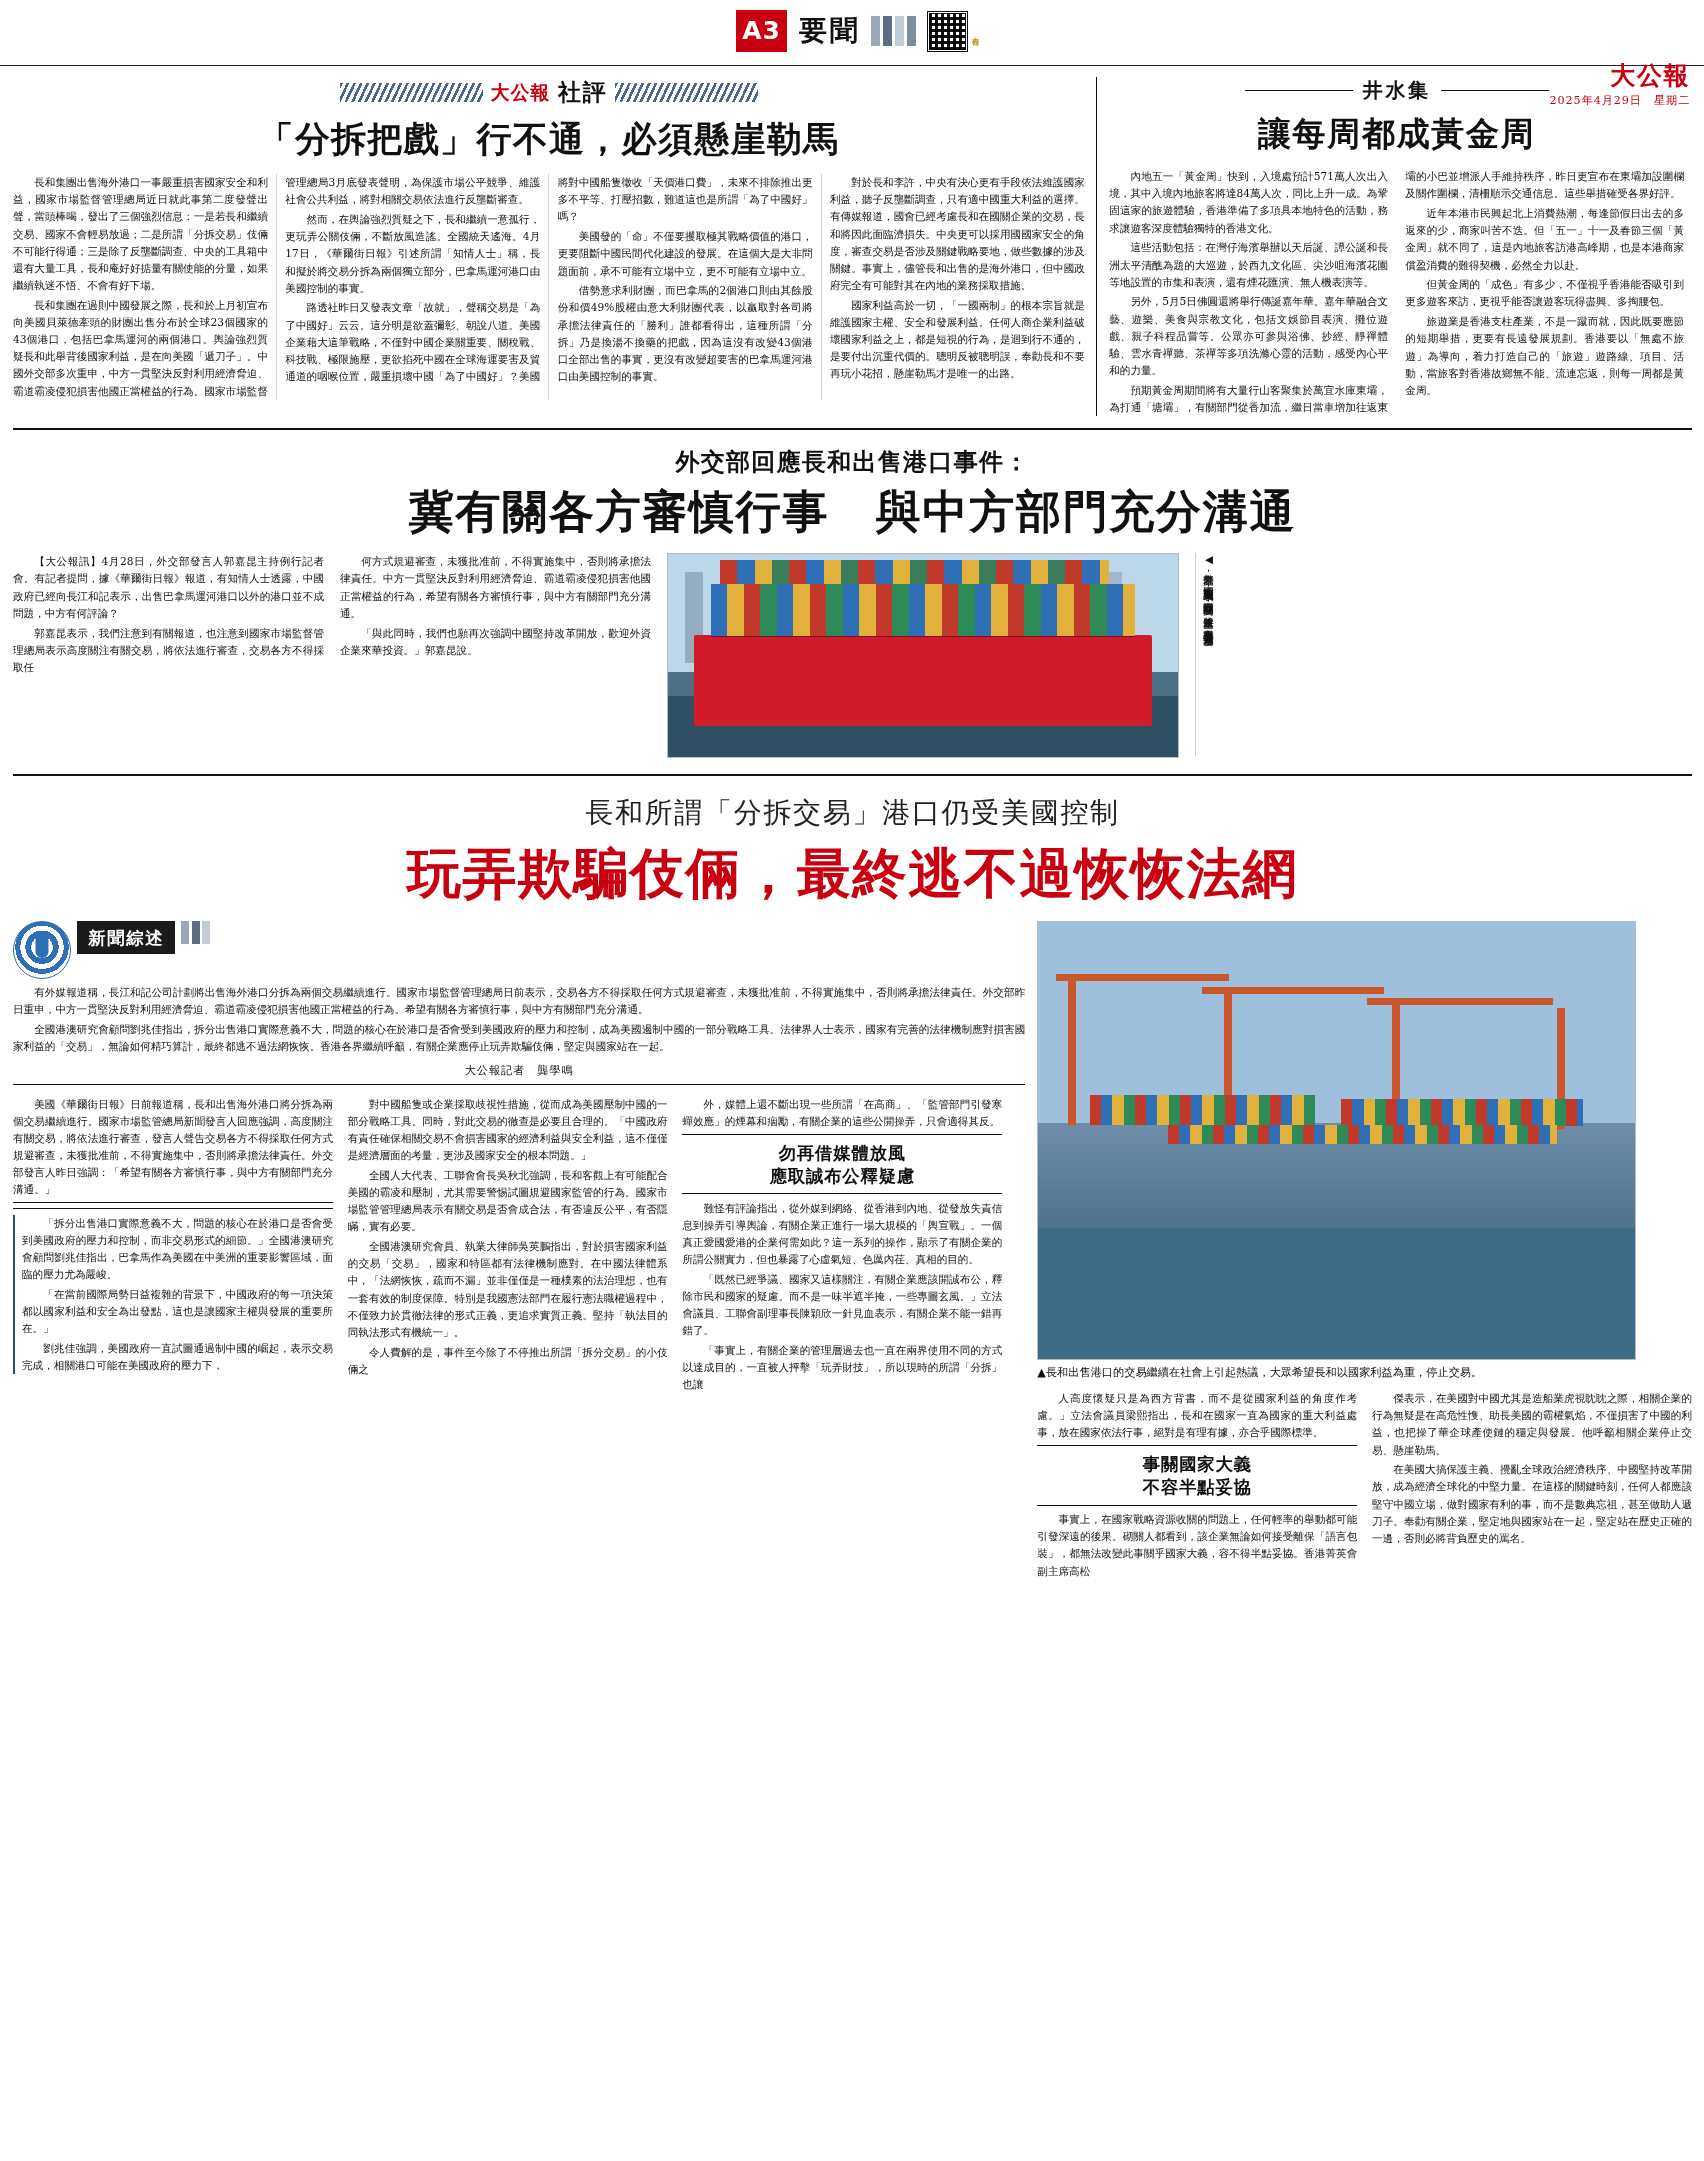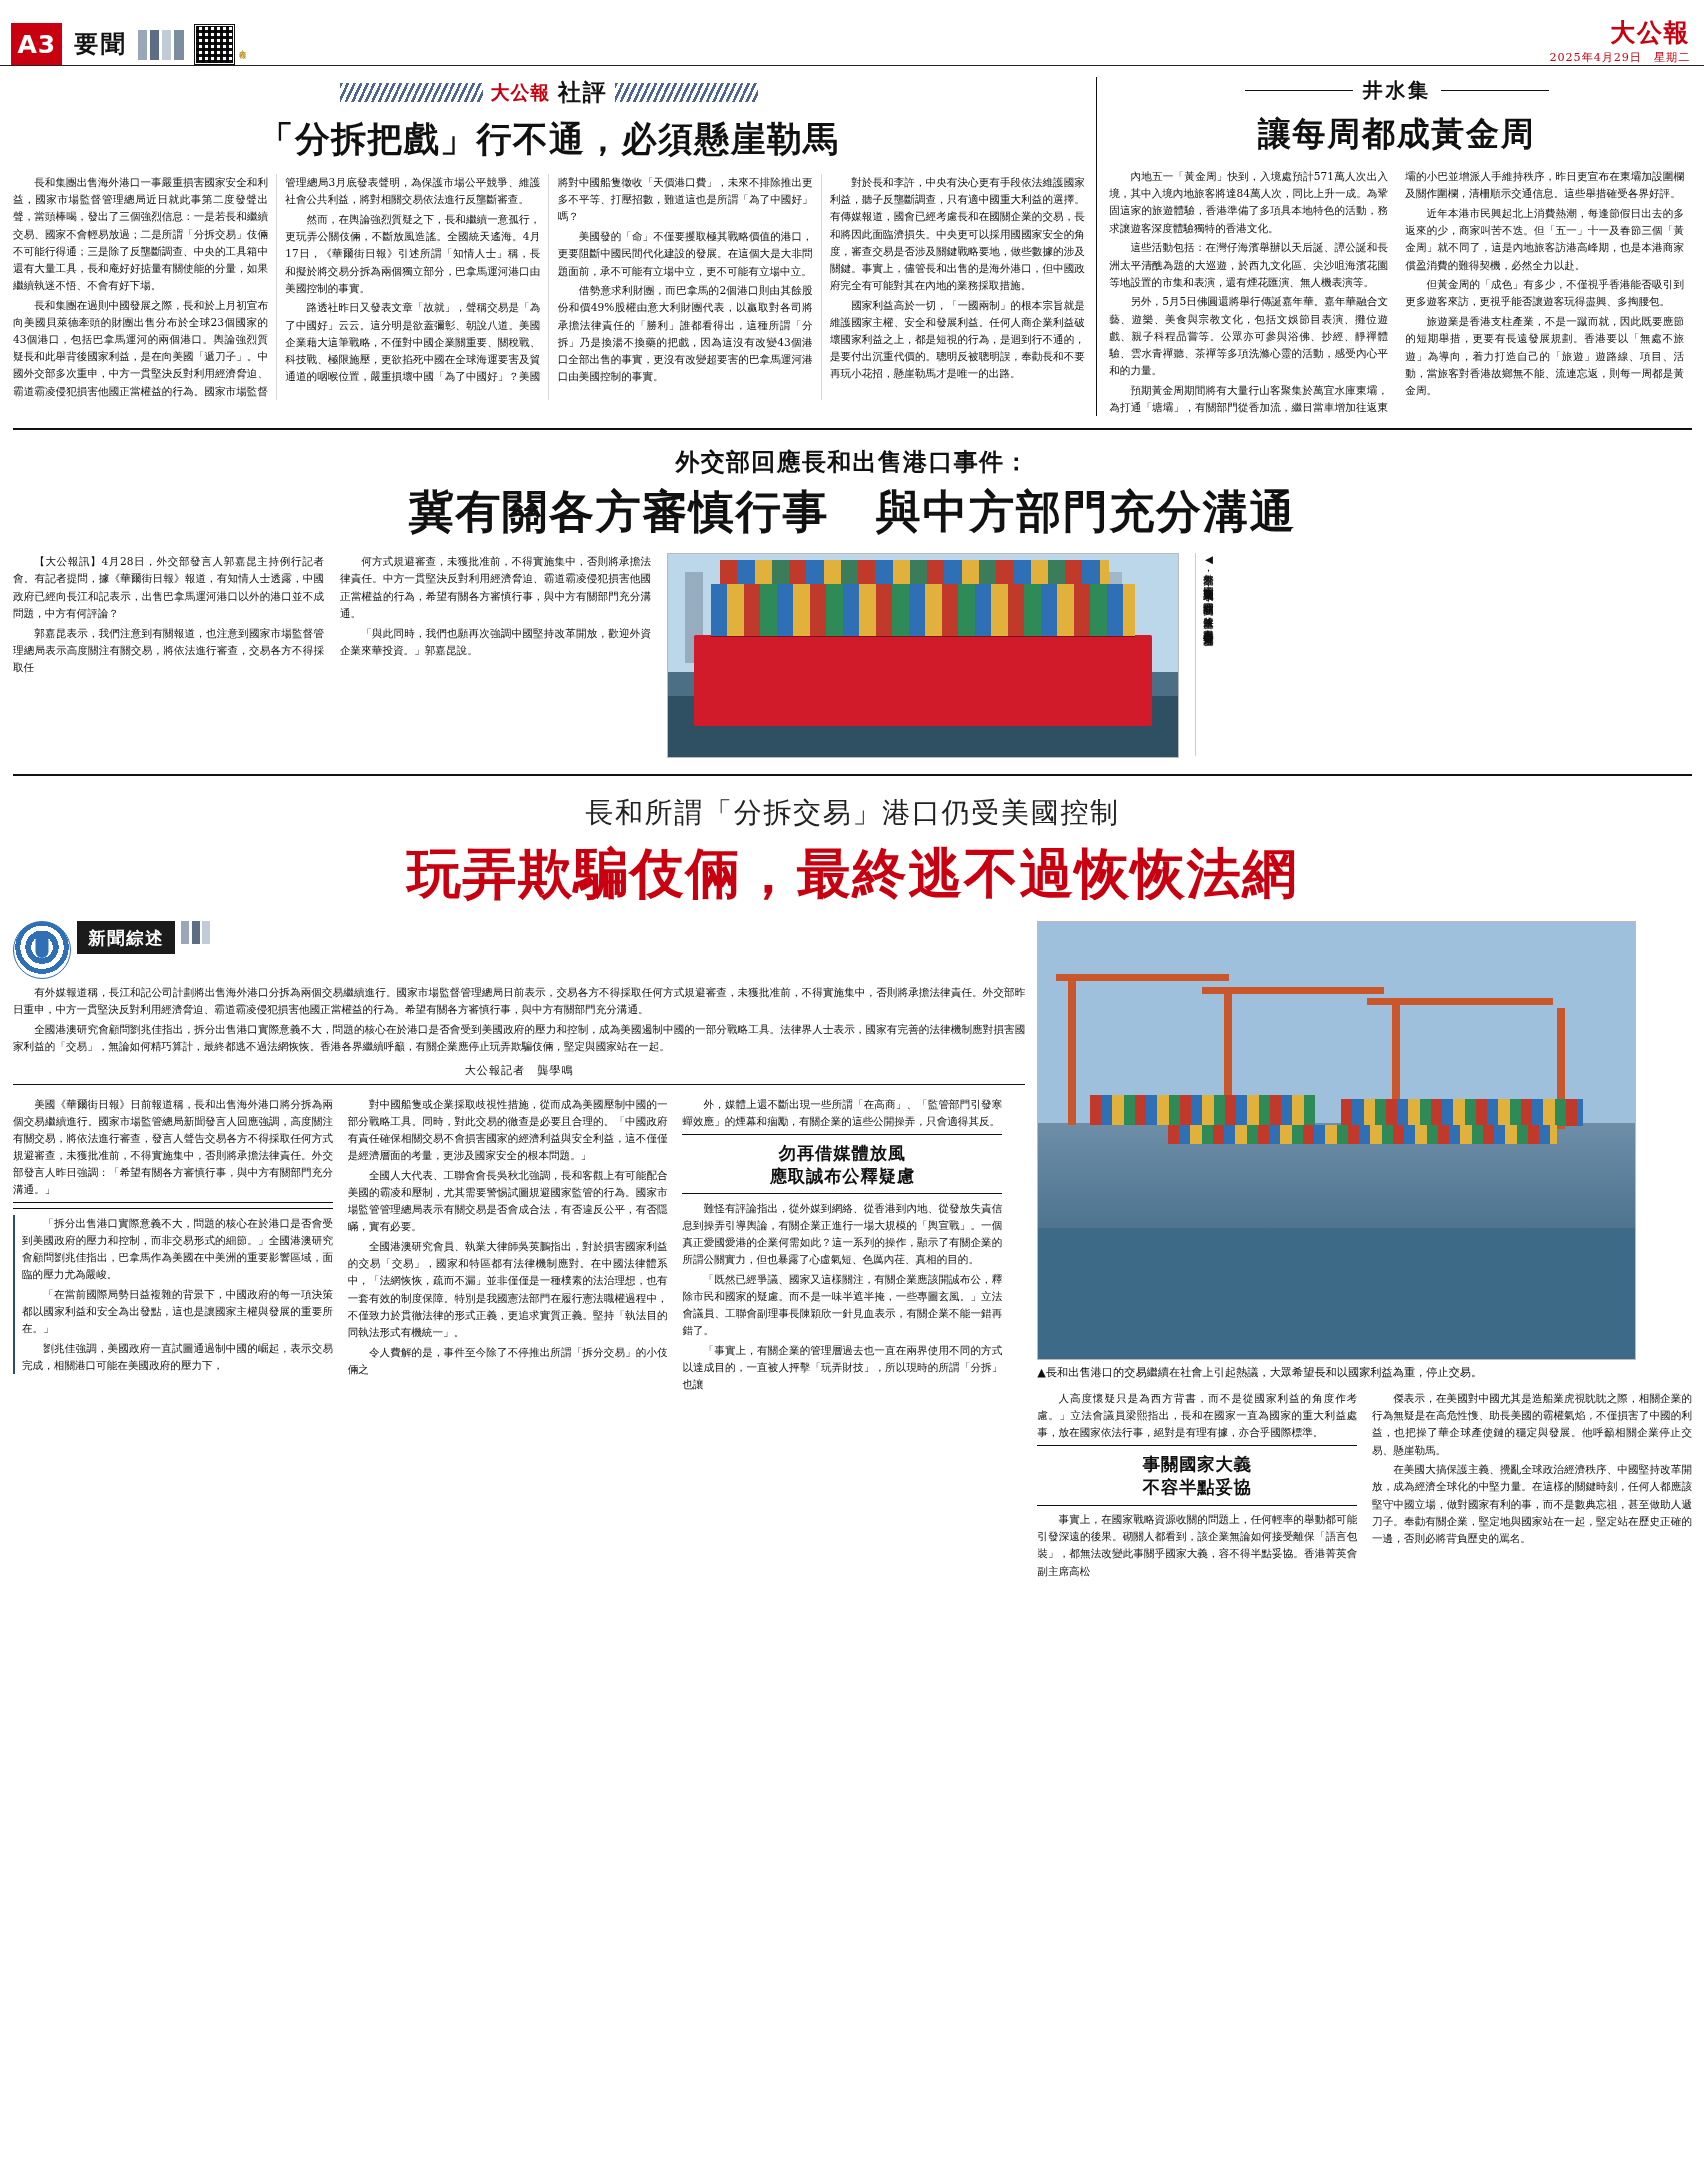--- a/index.html
+++ b/index.html
@@ -15,37 +15,38 @@
     position:relative;
     background:#fff;
     box-sizing:border-box;
     padding:0;
   }
 
   
   .masthead{
     height:65px;
     display:flex;
-    align-items:flex-end;
+    align-items:center;
     border-bottom:1.7px solid #222;
     position:relative;
+    flex-direction:column;
   }
   .mast-left{display:flex;align-items:center;}
   .page-code{
     background:#c9000f;
     color:#fff;
     width:51px;height:42px;
     margin:9.5px 0 0 11.2px;
     display:flex;align-items:center;justify-content:center;
     font-size:25px;font-weight:bold;
     font-family:"DejaVu Sans","Liberation Sans",sans-serif;
     letter-spacing:0.9px;
   }
   .mast-section{
-    font-size:24px;font-weight:bold;margin:9.5px 0 0 12px;
+    font-size:28px;font-weight:bold;margin:9.5px 0 0 12px;
     letter-spacing:2.6px;align-self:center;
   }
   .mast-bars{display:flex;align-items:center;margin:11.2px 0 0 10.4px;gap:2.6px;}
   .mast-bars i{display:block;width:9.5px;height:30px;background:#9aa7b8;}
   .mast-bars i:nth-child(2){background:#5d6e84;}
   .mast-bars i:nth-child(3){background:#c2ccd8;}
   .mast-bars i:nth-child(4){background:#7d8da0;}
   .qr{
     width:37px;height:37px;margin:11.2px 0 0 11.2px;
     background:

